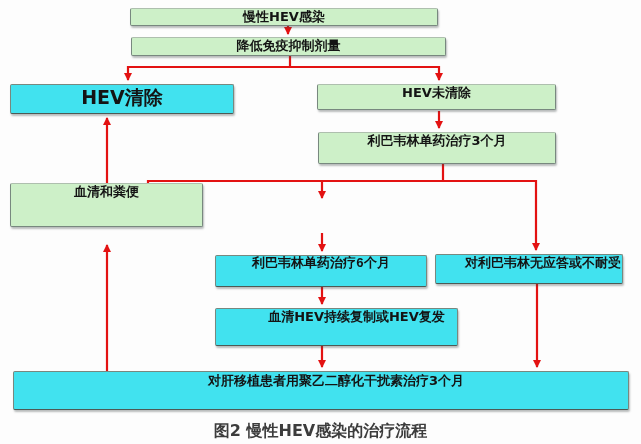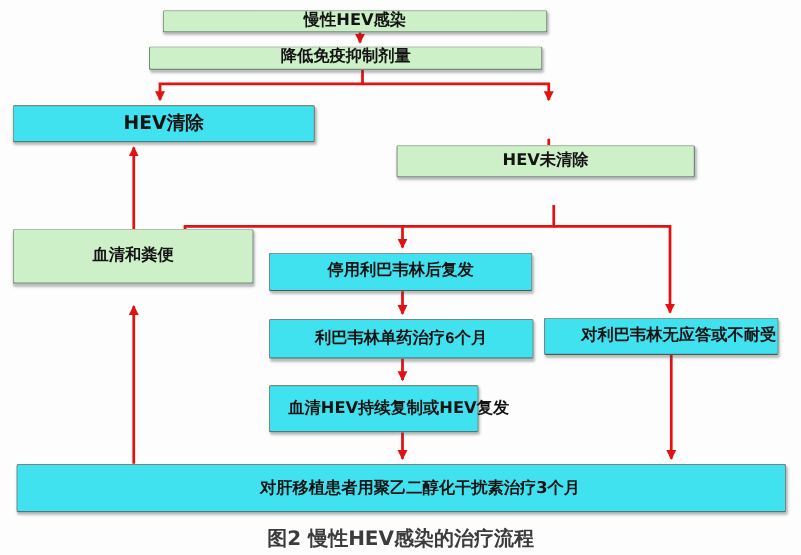--- a/index.html
+++ b/index.html
@@ -19,46 +19,46 @@
     width: 641px; height: 444px;
     z-index: 1;
   }
 
   .node {
     position: absolute;
     z-index: 2;
     display: flex;
     flex-direction: column;
     align-items: center;
-    justify-content: center;
+    justify-content: flex-start;
     text-align: center;
     font-weight: bold;
     color: var(--text, #141414);
     font-size: 13px;
     line-height: 1.3;
     border: 1px solid var(--border, #78887f);
     border-radius: 2px;
     box-shadow: 1px 2px 2px rgba(60, 70, 70, 0.35);
     box-sizing: border-box;
     white-space: nowrap;
   }
   .node.green { background: var(--green, #cdf0c8); border-top-color: #aebfae; }
   .node.cyan  { background: var(--cyan, #41e2ef); border-bottom-color: #4d5a55; }
 
   
   .n-chronic    { left: 130px; top: 8px;   width: 308px; height: 18px; }
-  .n-reduce     { left: 119px; top: 37px;  width: 315px; height: 19px; }
-  .n-cleared    { left: 10px;  top: 84px;  width: 242px; height: 30px; font-size: 15px; }
-  .n-notcleared { left: 317px; top: 84px;  width: 239px; height: 26px; margin-top: 32px; }
+  .n-reduce     { left: 131px; top: 37px;  width: 315px; height: 19px; }
+  .n-cleared    { left: 10px;  top: 84px;  width: 224px; height: 30px; font-size: 19px; }
+  .n-notcleared { left: 317px; top: 84px;  width: 239px; height: 26px; }
   .n-riba3      { left: 318px; top: 132px; width: 238px; height: 32px; }
   .n-serum      { left: 10px;  top: 183px; width: 193px; height: 44px; }
   .n-relapse    { left: 215px; top: 202px; width: 211px; height: 31px; }
   .n-riba6      { left: 215px; top: 255px; width: 212px; height: 32px; font-family: Liberation Mono, monospace; }
   .n-noresp     { left: 435px; top: 254px; width: 188px; height: 30px; padding-left: 28px; }
-  .n-persist    { left: 215px; top: 308px; width: 168px; height: 38px; padding-left: 40px; }
+  .n-persist    { left: 215px; top: 308px; width: 243px; height: 38px; padding-left: 40px; }
   .n-pegifn     { left: 13px;  top: 371px; width: 616px; height: 39px; line-height: 18px; padding-left: 30px; }
 
   .caption {
     position: absolute;
     left: 0; top: 421px;
     width: 100%;
     text-align: center;
     font-size: 16px;
     font-weight: bold;
     color: var(--caption, #3c3c3c);
@@ -100,28 +100,28 @@
   </div>
 
   <div class="node n-cleared cyan">
     <span>HEV清除</span>
   </div>
 
   <div class="node n-notcleared green">
     <span>HEV未清除</span>
   </div>
 
+  <div class="node n-riba3 green">
+    <span>利巴韦林单药治疗3个月</span>
+  </div>
 
   <div class="node n-serum green">
     <span>血清和粪便</span>
   </div>
 
-  <div class="node n-relapse cyan">
-    <span>停用利巴韦林后复发</span>
-  </div>
 
   <div class="node n-riba6 cyan">
     <span>利巴韦林单药治疗6个月</span>
   </div>
 
   <div class="node n-noresp cyan">
     <span>对利巴韦林无应答或不耐受</span>
   </div>
 
   <div class="node n-persist cyan">

